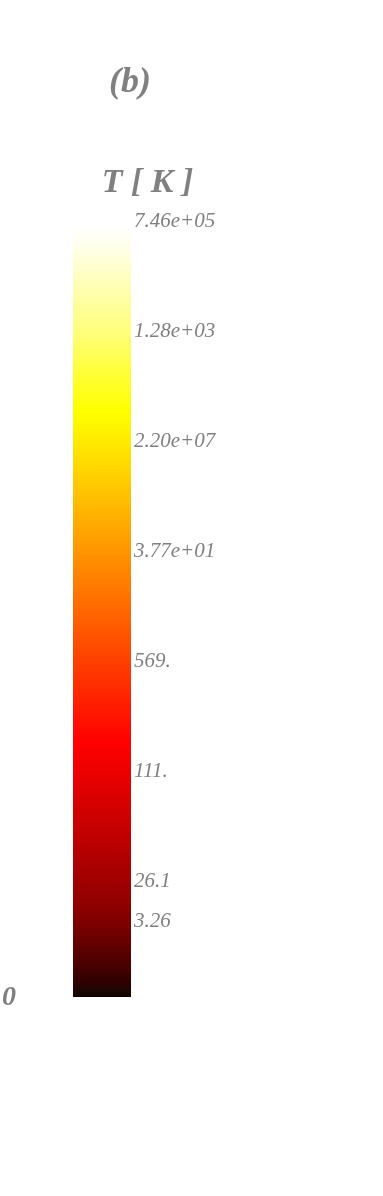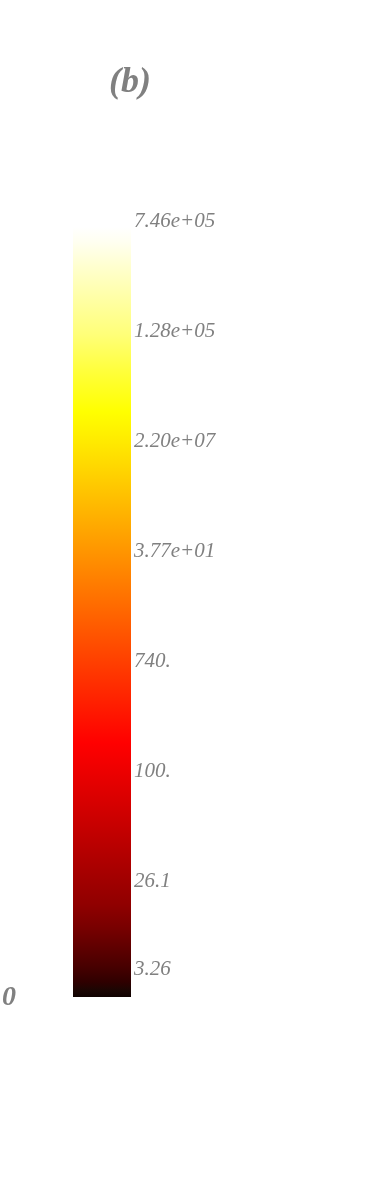--- a/index.html
+++ b/index.html
@@ -133,31 +133,32 @@
     white-space: nowrap;
   }
 </style>
 </head>
 <body>
 
 <div id="figure">
 
   <div class="panel-label">(b)</div>
 
+  <div class="cbar-title">T [ K ]</div>
 
   <div class="cbar-wrap">
     <div class="cbar-gradient"></div>
   </div>
 
   <div class="cbar-ticks">
     <div class="tick-label" style="top:220px">7.46e+05</div>
-    <div class="tick-label" style="top:330px">1.28e+05</div>
+    <div class="tick-label" style="top:330px">1.28e+03</div>
     <div class="tick-label" style="top:440px">2.20e+07</div>
     <div class="tick-label" style="top:550px">3.77e+01</div>
-    <div class="tick-label" style="top:660px">740.</div>
-    <div class="tick-label" style="top:770px">100.</div>
+    <div class="tick-label" style="top:660px">569.</div>
+    <div class="tick-label" style="top:770px">111.</div>
     <div class="tick-label" style="top:880px">26.1</div>
-    <div class="tick-label" style="top:968px">3.26</div>
+    <div class="tick-label" style="top:920px">3.26</div>
   </div>
 
   <div class="axis-zero">0</div>
 
 </div>
 
 </body></html>

